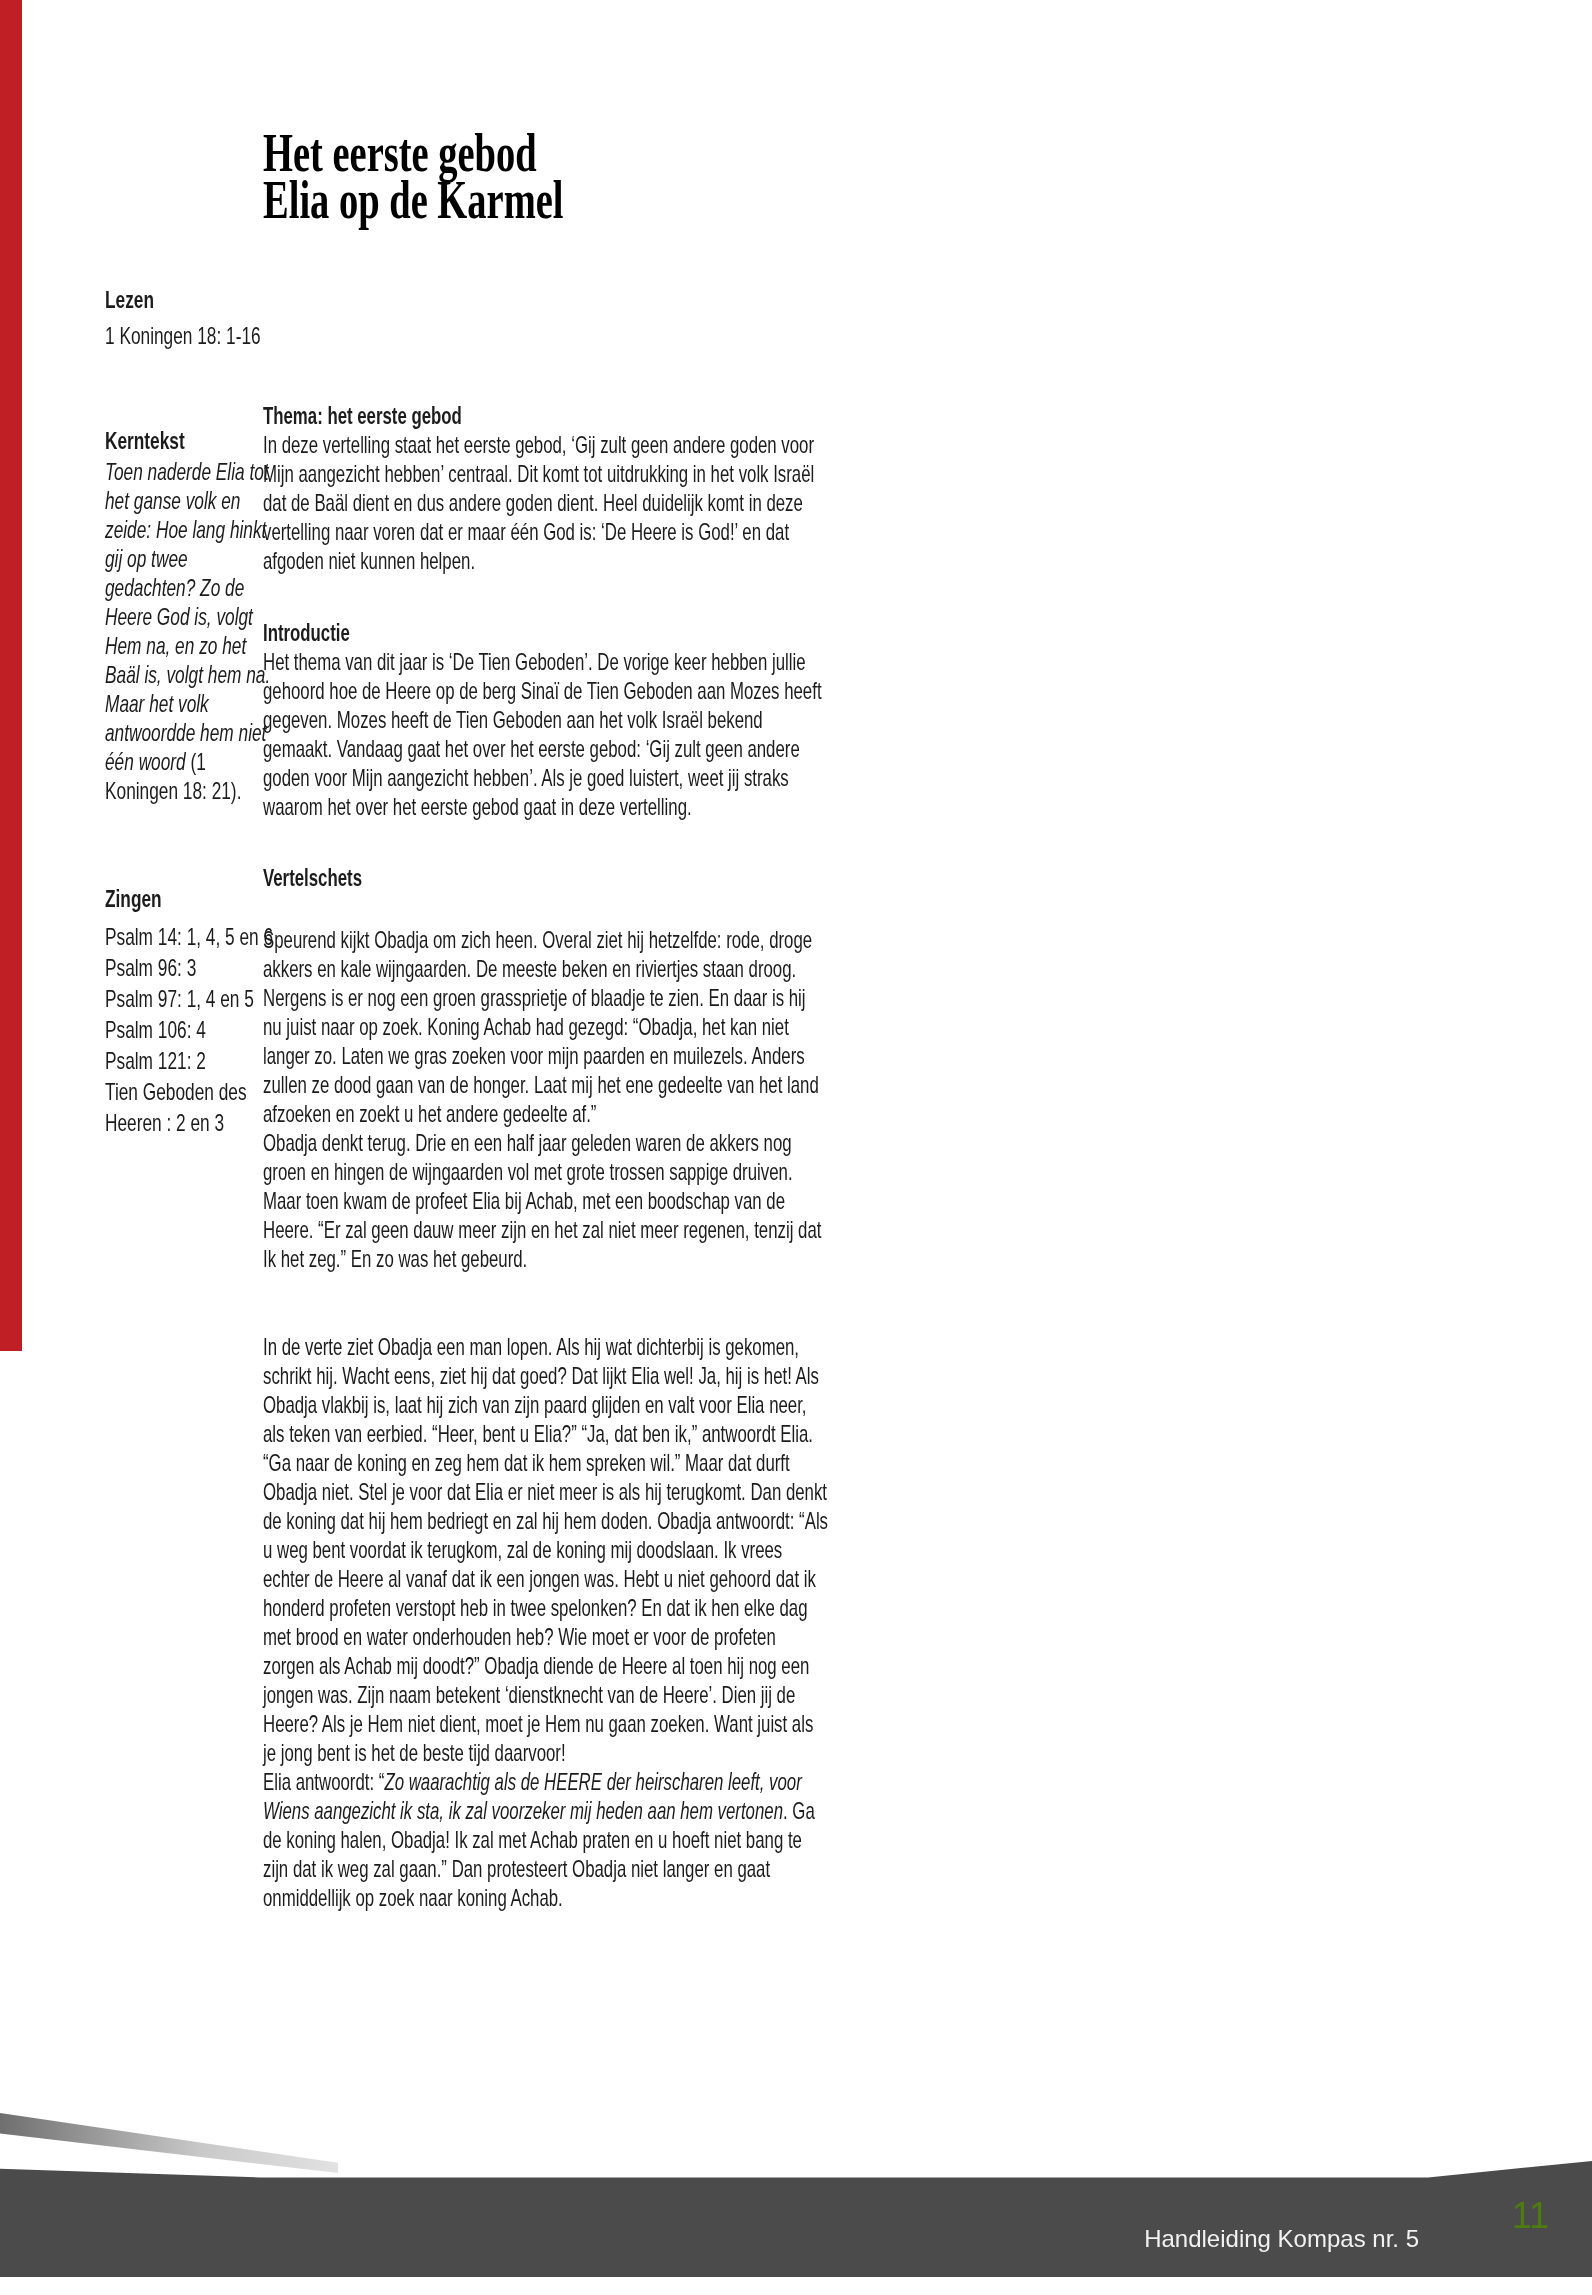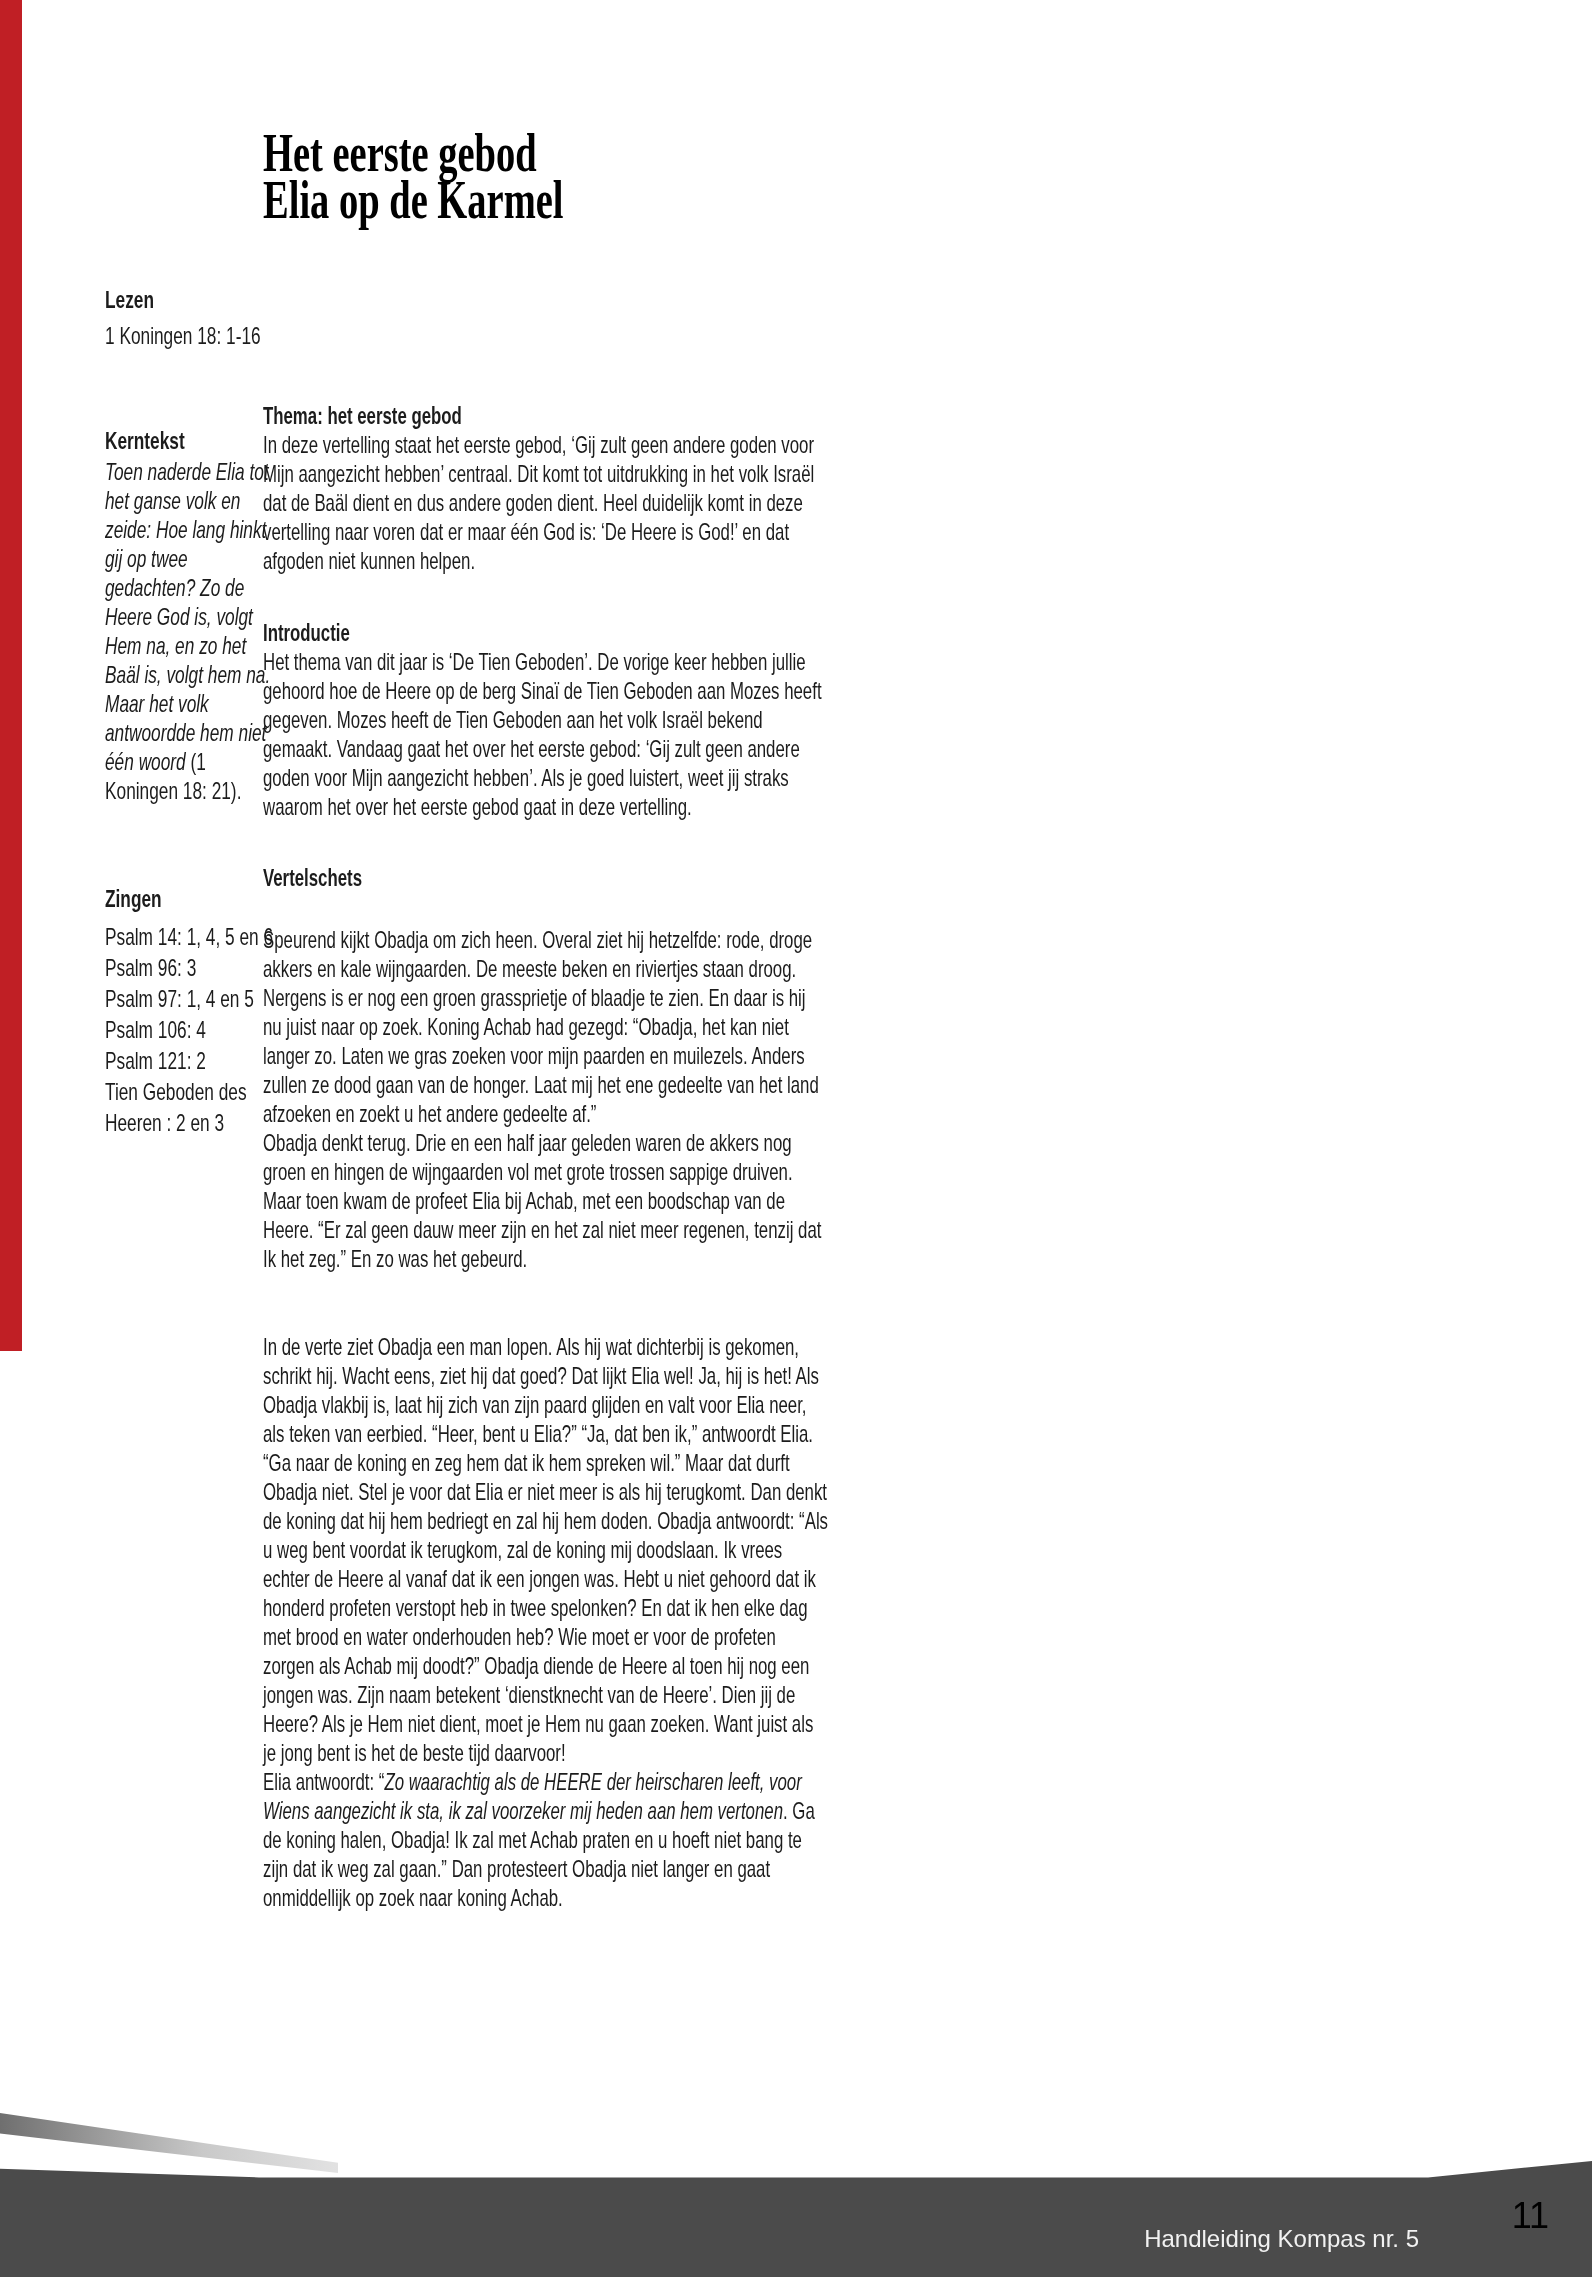--- a/index.html
+++ b/index.html
@@ -35,21 +35,21 @@
   .p1{margin-top:33px;}
   .p-gap{margin-top:59px;}
   .it{font-style:italic;}
   
   .footer-wedge{position:absolute;left:0;top:2113px;width:338px;height:60px;
     background:linear-gradient(to right,#6f6f6f,#c9c9c9 60%,#e2e2e2);
     clip-path:polygon(0 0,100% 83%,100% 100%,0 34%);}
   .footer-bar{position:absolute;left:0;top:2161px;width:1592px;height:116px;
     clip-path:polygon(0 7.8px,259px 16.4px,1428px 16.4px,1592px 0,1592px 116px,0 116px);}
   .footer-text{position:absolute;right:173px;top:2225px;font-size:24px;color:#f2f2f2;}
-  .page-number{position:absolute;right:43px;top:2195px;font-size:36px;color:#000000;}
+  .page-number{position:absolute;right:43px;top:2195px;font-size:36px;color:#4d7c0f;}
 </style>
 </head>
 <body>
 
 <div class="accent-bar" style="background: rgb(192, 31, 37);"></div>
 
 <div class="sidebar">
   <p class="sb-heading">Lezen</p>
   <p class="sb-ref">1 Koningen 18: 1-16</p>
 

